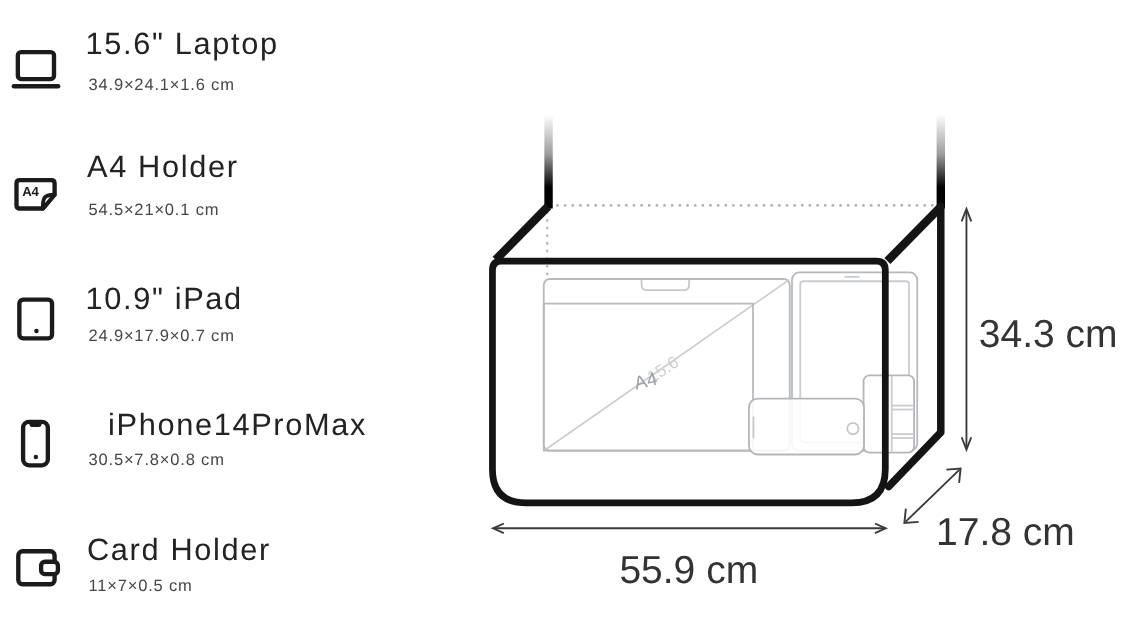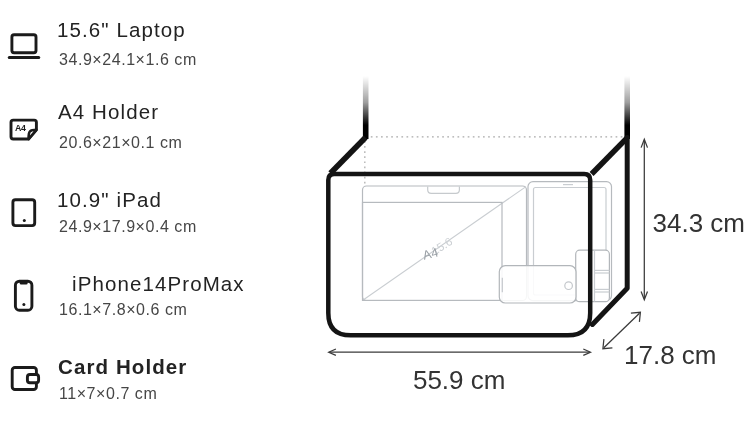--- a/index.html
+++ b/index.html
@@ -1,20 +1,20 @@
 <!DOCTYPE html>
 <html><head>
 <meta charset="utf-8">
 <style>
   html,body{margin:0;padding:0;}
   body{width:750px;height:426px;background:#ffffff;overflow:hidden;position:relative;
        font-family:"Liberation Sans", sans-serif;}
   .abs{position:absolute;}
   .title{font-size:20.5px;letter-spacing:1.1px;color:#232323;white-space:nowrap;}
-  .sub{font-size:16px;letter-spacing:0.55px;color:#464646;white-space:nowrap;}
+  .sub{font-size:11px;letter-spacing:0.55px;color:#464646;white-space:nowrap;}
 </style>
 </head>
 <body>
 
 <svg class="abs" style="left:0;top:0;" width="50" height="426" viewBox="0 0 50 426">
 
   <g fill="none" stroke="#1b1b1b" stroke-width="2.9">
     <rect x="11.9" y="34.7" width="24.1" height="18" rx="2.2"></rect>
     <line x1="9.3" y1="57.5" x2="38.7" y2="57.5" stroke-width="3.1" stroke-linecap="round"></line>
   </g>
@@ -41,33 +41,33 @@
     <rect x="27.4" y="374.5" width="11.2" height="8.2" rx="2.5" fill="#ffffff"></rect>
   </g>
 </svg>
 
 <div class="abs title" style="left:57px;top:18px;">15.6" Laptop</div>
 
 <div class="abs sub" style="left:59px;top:51px;">34.9×24.1×1.6 cm</div>
 
 <div class="abs title" style="left:58px;top:100.1px;">A4 Holder</div>
 
-<div class="abs sub" style="left:59px;top:133.5px;">20.6×21×0.1 cm</div>
+<div class="abs sub" style="left:59px;top:133.5px;">54.5×21×0.1 cm</div>
 
 <div class="abs title" style="left:57px;top:187.5px;">10.9" iPad</div>
 
-<div class="abs sub" style="left:59px;top:217.7px;">24.9×17.9×0.4 cm</div>
+<div class="abs sub" style="left:59px;top:217.7px;">24.9×17.9×0.7 cm</div>
 
 <div class="abs title" style="left:72px;top:271.7px;">iPhone14ProMax</div>
 
-<div class="abs sub" style="left:59px;top:300.7px;">16.1×7.8×0.6 cm</div>
+<div class="abs sub" style="left:59px;top:300.7px;">30.5×7.8×0.8 cm</div>
 
-<div class="abs title" style="left:58px;top:355px;font-weight:bold;">Card Holder</div>
+<div class="abs title" style="left:58px;top:355px;">Card Holder</div>
 
-<div class="abs sub" style="left:59px;top:384.7px;">11×7×0.7 cm</div>
+<div class="abs sub" style="left:59px;top:384.7px;">11×7×0.5 cm</div>
 
 <svg class="abs" style="left:300px;top:0;" width="450" height="426" viewBox="300 0 450 426">
   <defs>
     <linearGradient id="fadeL" x1="0" y1="0" x2="0" y2="1">
       <stop offset="0" stop-color="#000000" stop-opacity="0"></stop>
       <stop offset="0.42" stop-color="#000000" stop-opacity="0.38"></stop>
       <stop offset="0.78" stop-color="#000000" stop-opacity="1"></stop>
       <stop offset="1" stop-color="#000000" stop-opacity="1"></stop>
     </linearGradient>
   </defs>

